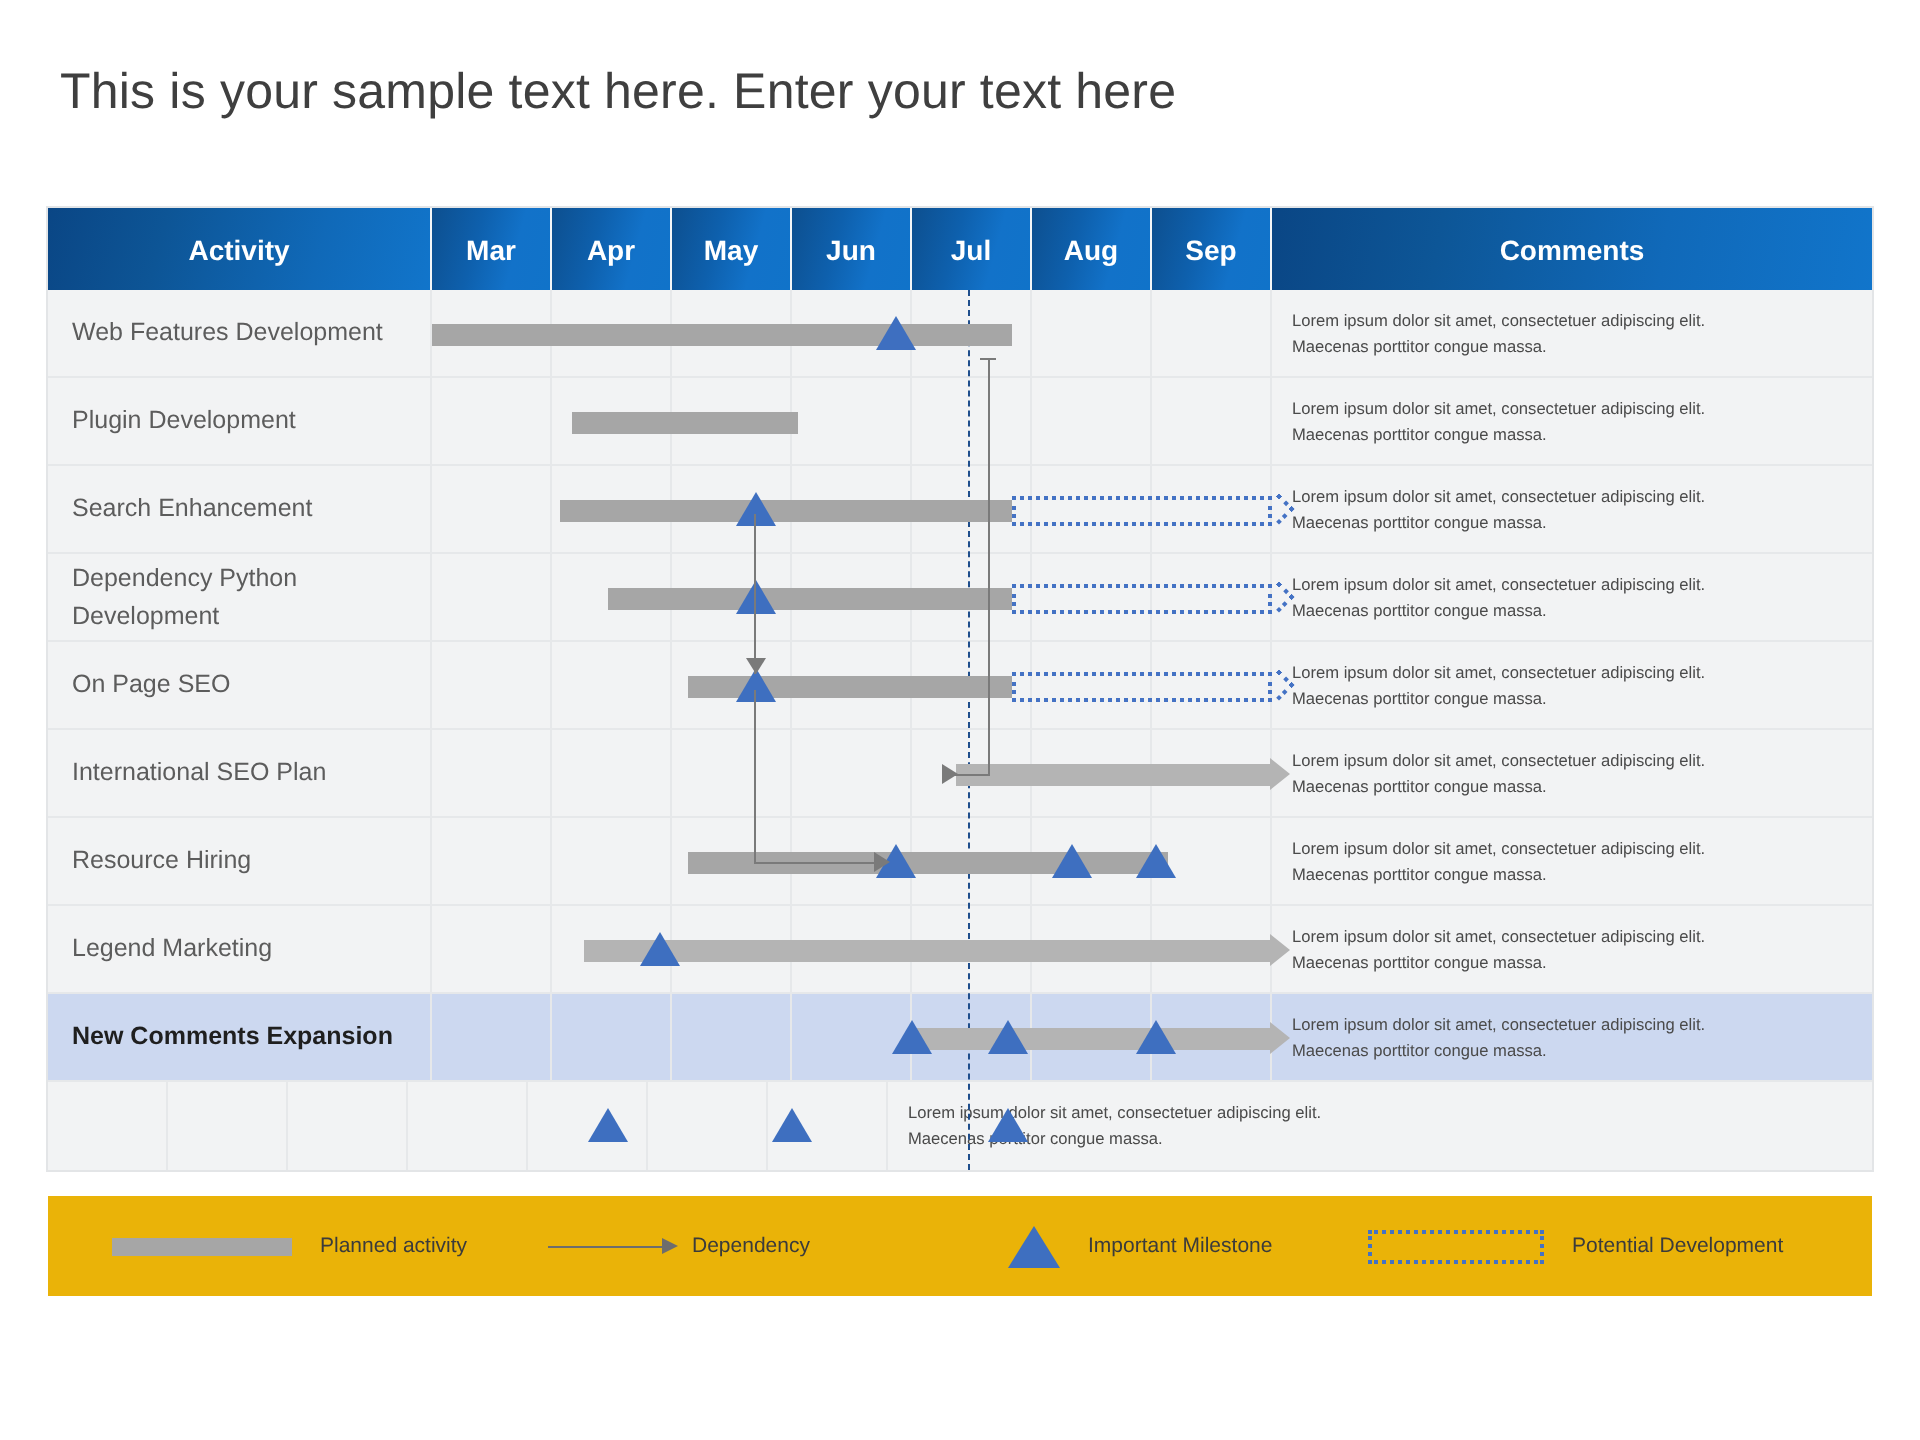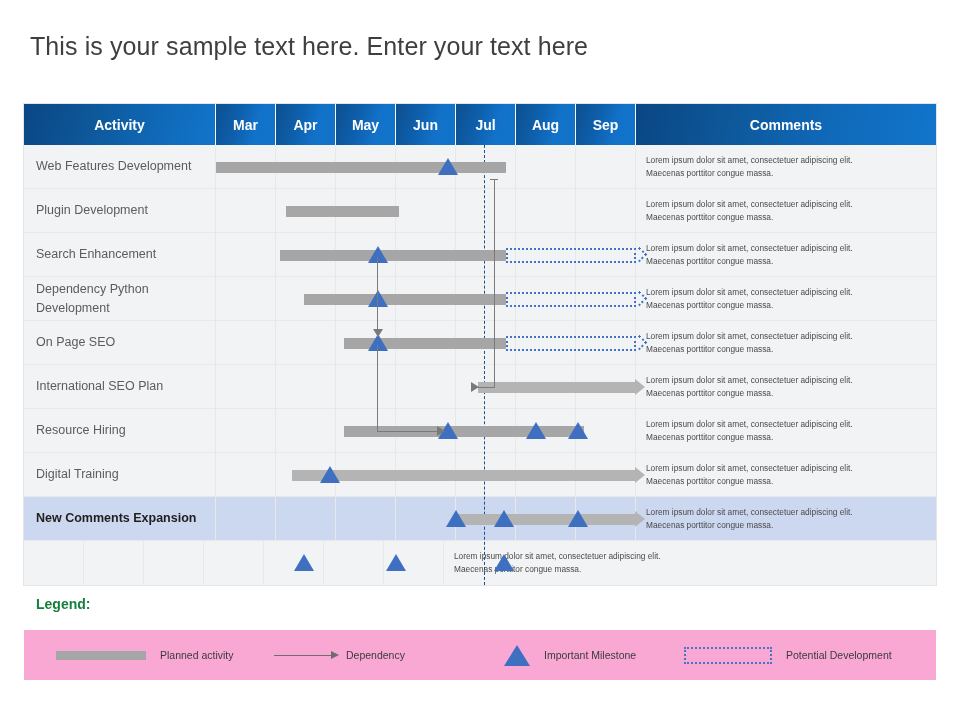--- a/index.html
+++ b/index.html
@@ -217,24 +217,24 @@
     position: absolute;
     left: 36px;
     top: 596px;
     font-size: 14px;
     font-weight: bold;
     color: #15803d;
   }
   #legend-bar {
     position: absolute;
     left: 24px;
-    top: 630px;
+    top: 598px;
     width: 912px;
     height: 50px;
-    background: #f9a8d4;
+    background: #eab308;
     text-align: right;
   }
   .leg-item {
     position: absolute;
     display: flex;
     align-items: center;
     height: 50px;
     font-size: 10.5px;
     color: #3b3b3b;
     white-space: nowrap;
@@ -392,21 +392,21 @@
           <div class="mcol"></div>
           <div class="mcol"></div>
           <div class="mcol"></div>
           <div class="mcol"></div>
         </div>
         <div class="cmt-cell">
           <span><span>Lorem ipsum dolor sit amet, consectetuer adipiscing elit.</span><br><span>Maecenas porttitor congue massa.</span></span>
         </div>
       </div>
       <div class="grow">
-        <div class="act-cell">Digital Training</div>
+        <div class="act-cell">Legend Marketing</div>
         <div class="tl-cell">
           <div class="mcol"></div>
           <div class="mcol"></div>
           <div class="mcol"></div>
           <div class="mcol"></div>
           <div class="mcol"></div>
           <div class="mcol"></div>
           <div class="mcol"></div>
         </div>
         <div class="cmt-cell">

